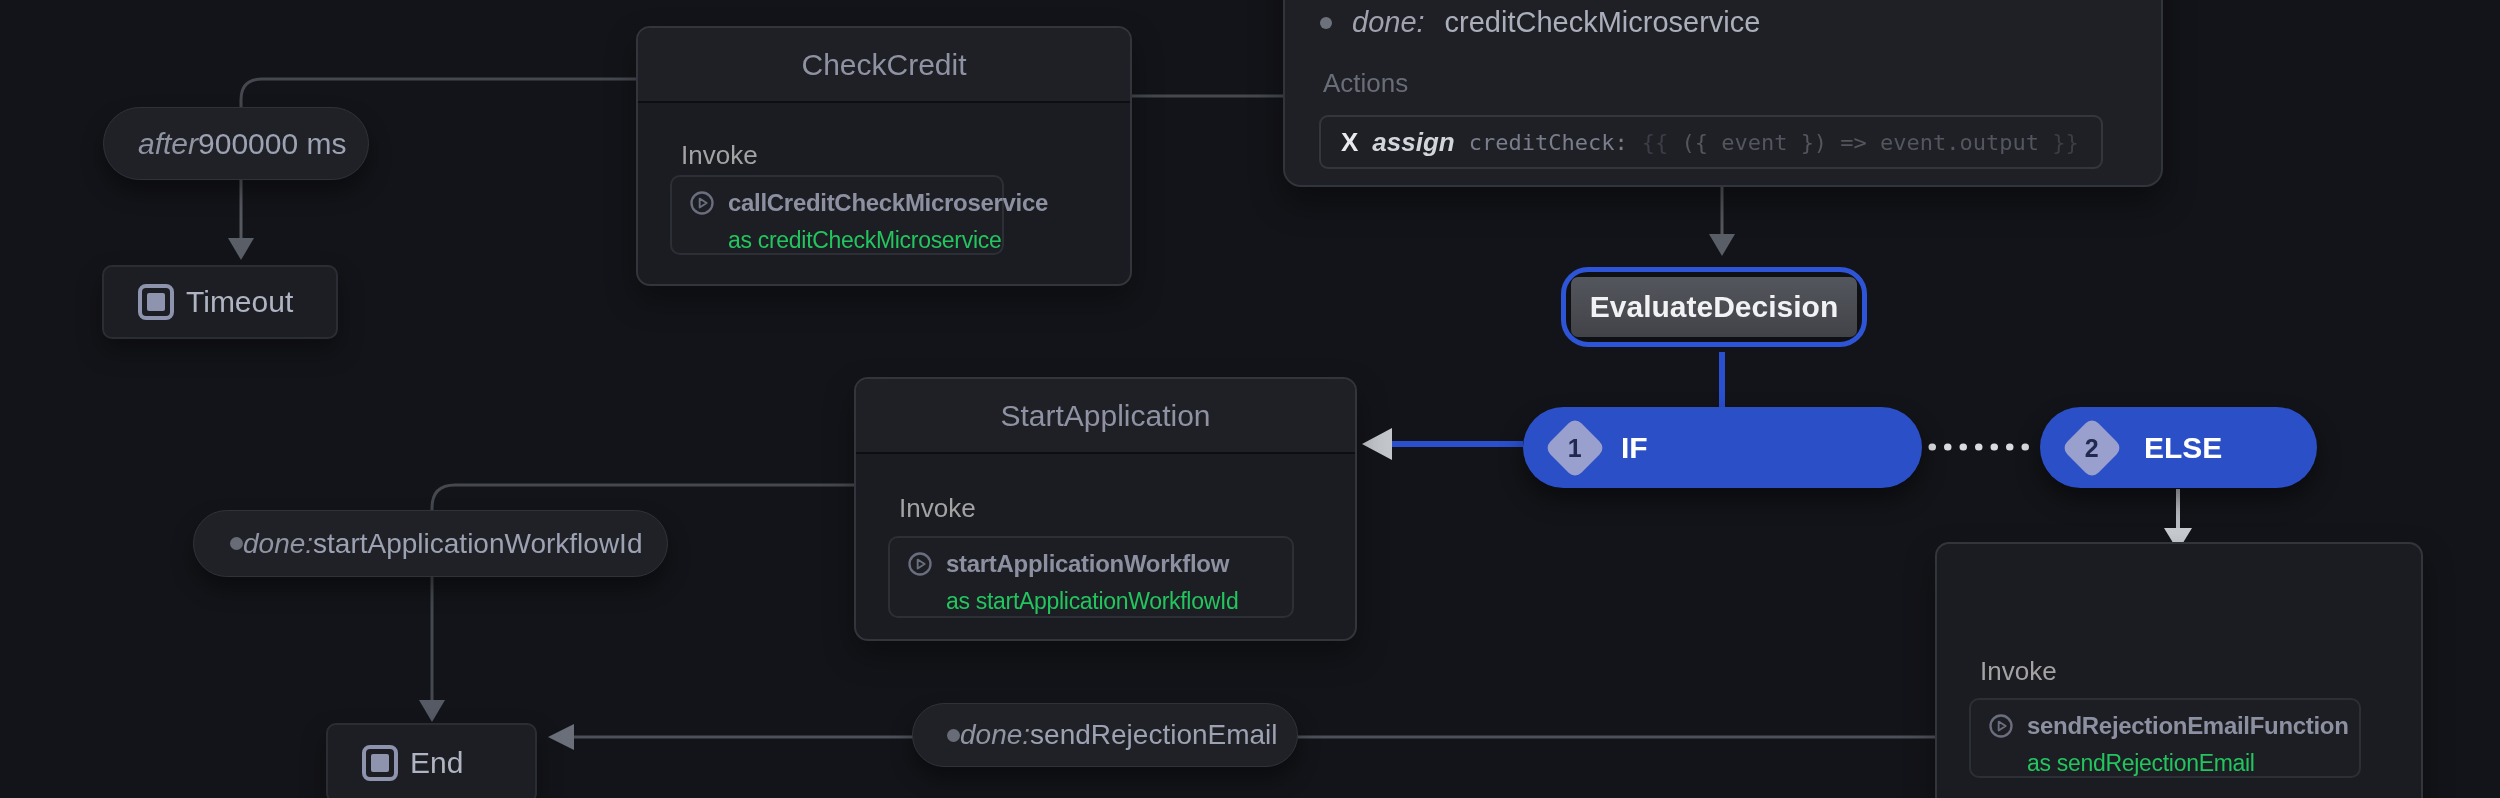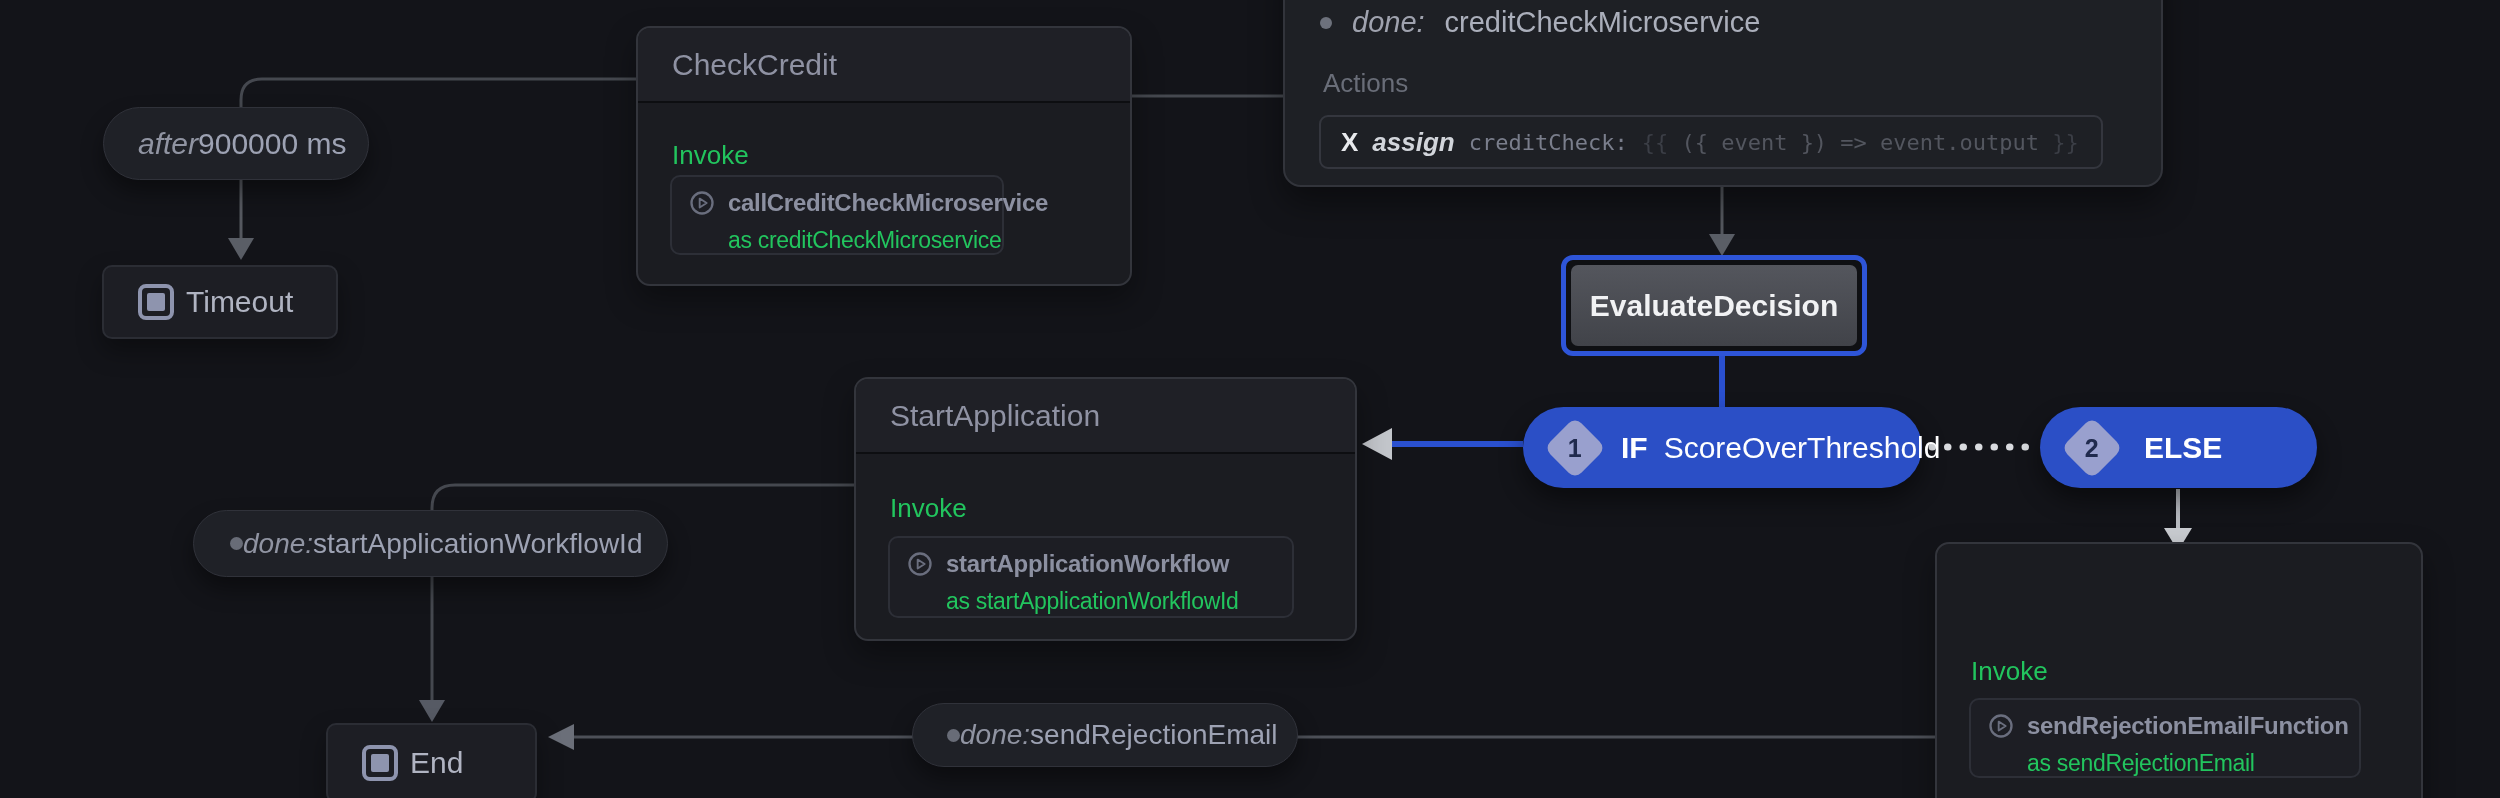--- a/index.html
+++ b/index.html
@@ -5,22 +5,22 @@
   * { box-sizing: border-box; margin: 0; padding: 0; }
   html,body { background:#0f1014; }
   body { font-family: "Liberation Sans", sans-serif; }
   .canvas { position:relative; width:2500px; height:798px; overflow:hidden; background:#131419; }
 
   svg.edges { position:absolute; left:0; top:0; z-index:0; }
 
   
   .node { position:absolute; z-index:2; background:#1b1c21; border:2px solid #33353c; border-radius:14px; box-shadow:0 14px 30px rgba(0,0,0,.35); }
   .node-header { height:75px; display:flex; align-items:center; padding:0 34px; background:#1f2026;
-                 border-bottom:2px solid #0d0e11; border-radius:12px 12px 0 0; color:#8f92a3; font-size:30px; }
-  .section-label { position:absolute; left:34px; color:#22c55e; font-size:26px; }
+                 border-bottom:2px solid #0d0e11; border-radius:12px 12px 0 0; color:#8f92a3; font-size:30px;justify-content:center; }
+  .section-label { position:absolute; left:43px; color:#a3a3a3; font-size:26px; }
   .invoke-box { position:absolute; border:2px solid #2d2f37; border-radius:10px; background:#1d1e24; padding:12px 16px; }
   .invoke-fn { display:flex; align-items:center; gap:12px; color:#8c90a1; font-size:24px; font-weight:600; white-space:nowrap; letter-spacing:-0.3px; }
   .invoke-as { color:#22c55e; font-size:23px; margin:10px 0 2px 40px; white-space:nowrap; letter-spacing:-0.3px; }
   .play-icon { width:28px; height:28px; flex:0 0 28px; }
 
   
   .state-node { position:absolute; z-index:2; display:flex; align-items:center; gap:12px; padding:0 34px;
                 background:#1d1e24; border:2px solid #2b2d34; border-radius:10px; box-shadow:0 12px 24px rgba(0,0,0,.35); }
   .state-icon { width:36px; height:36px; border:4px solid #8e94ae; border-radius:8px; display:flex; align-items:center; justify-content:center; }
   .state-icon .fill { width:18px; height:18px; background:#8e94ae; border-radius:2px; }
@@ -134,32 +134,31 @@
     </div>
     <div class="actions-label" style="left:38px; top:118px;">Actions</div>
     <div class="action-box" style="left:34px; top:165px; width:784px; height:54px;">
       <span class="x-glyph">X</span>
       <span class="assign-kw">assign</span>
       <span class="code code-key">creditCheck:</span>
       <span class="code"><span class="code-brace">{{</span> <span class="code-body">({ event }) =&gt; event.output</span> <span class="code-brace">}}</span></span>
     </div>
   </div>
 
-  <div class="sel-ring" style="left:1561px; top:255px; width:306px; height:101px;">
+  <div class="sel-ring" style="left:1561px; top:267px; width:306px; height:80px;border-radius:27px;">
     <div class="sel-inner">
       <span>EvaluateDecision</span>
     </div>
   </div>
 
   <div class="cond-pill" style="left:1523px; top:407px; width:399px; height:81px;">
     <span class="diamond">
         <span>1</span>
       </span>
     <span class="cond-kw">IF</span>
-    <span class="cond-text" style="margin-left:-8px;">ScoreOverThreshold</span>
   </div>
 
   <div class="cond-pill" style="left:2040px; top:407px; width:277px; height:81px; gap:30px;">
     <span class="diamond">
         <span>2</span>
       </span>
     <span class="cond-kw">ELSE</span>
   </div>
 
   <div class="node" style="left:854px; top:377px; width:503px; height:264px;">

